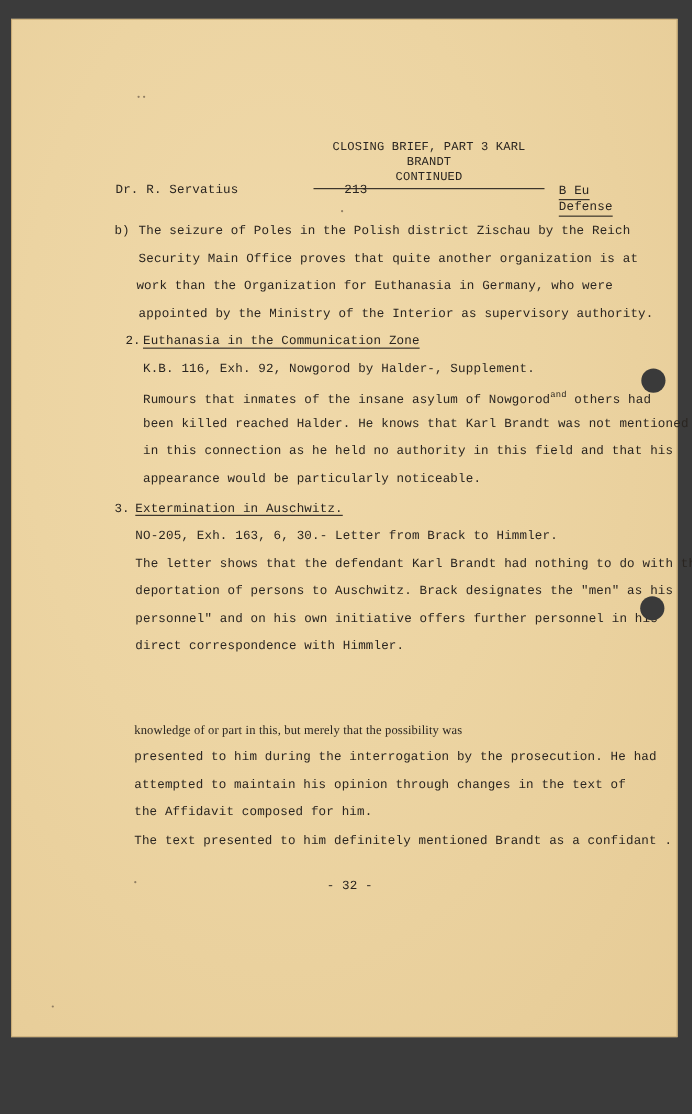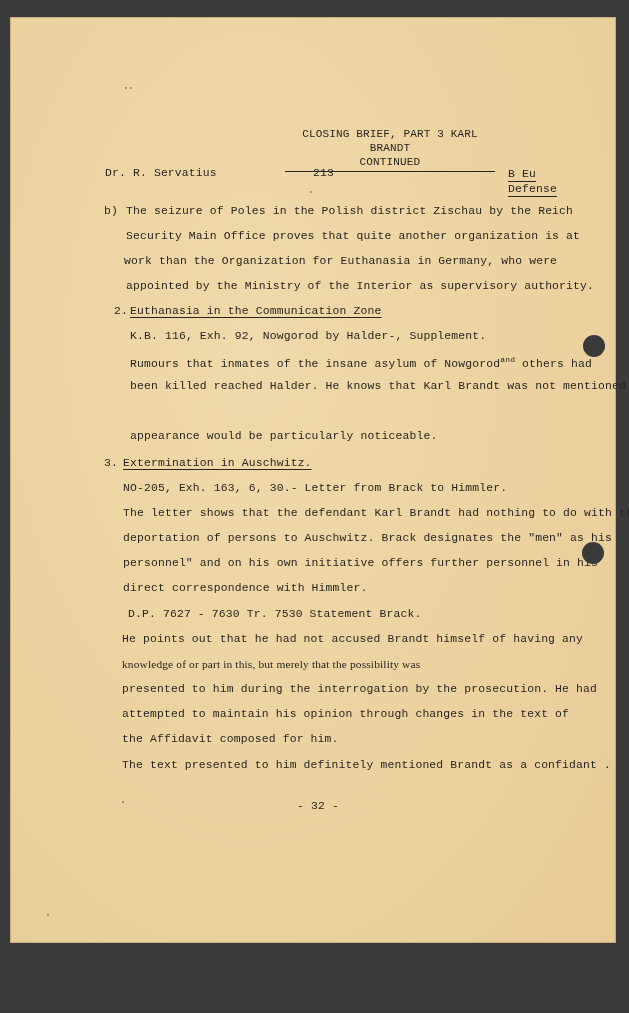--- a/index.html
+++ b/index.html
@@ -86,32 +86,31 @@
   <div class="abs" style="left:114px; top:238px;">work than the Organization for Euthanasia in Germany, who were</div>
   <div class="abs" style="left:116px; top:263px;">appointed by the Ministry of the Interior as supervisory authority.</div>
 
   <div class="abs" style="left:104px; top:288px;">2.</div>
   <div class="abs underline" style="left:120px; top:288px;">Euthanasia in the Communication Zone</div>
   <div class="abs" style="left:120px; top:313px;">K.B. 116, Exh. 92, Nowgorod by Halder-, Supplement.</div>
   <div class="abs" style="left:120px; top:338px;">
     <span>Rumours that inmates of the insane asylum of Nowgorod</span><span class="sup">and</span><span> others had</span>
   </div>
   <div class="abs" style="left:120px; top:363px;">been killed reached Halder. He knows that Karl Brandt was not mentioned</div>
+  <div class="abs" style="left:120px; top:388px;">in this connection as he held no authority in this field and that his</div>
   <div class="abs" style="left:120px; top:413px;">appearance would be particularly noticeable.</div>
 
   <div class="abs" style="left:94px; top:440px;">3.</div>
   <div class="abs underline" style="left:113px; top:440px;">Extermination in Auschwitz.</div>
   <div class="abs" style="left:113px; top:465px;">NO-205, Exh. 163, 6, 30.- Letter from Brack to Himmler.</div>
   <div class="abs" style="left:113px; top:490px;">The letter shows that the defendant Karl Brandt had nothing to do with the</div>
   <div class="abs" style="left:113px; top:515px;">deportation of persons to Auschwitz. Brack designates the "men" as his</div>
   <div class="abs" style="left:113px; top:540px;">personnel" and on his own initiative offers further personnel in his</div>
   <div class="abs" style="left:113px; top:565px;">direct correspondence with Himmler.</div>
 
-  <div class="abs" style="left:118px; top:591px;">D.P. 7627 - 7630 Tr. 7530 Statement Brack.</div>
-  <div class="abs" style="left:112px; top:616px;">He points out that he had not accused Brandt himself of having any</div>
   <div class="abs" style="left:112px; top:641px;font-family:Liberation Serif, serif;">knowledge of or part in this, but merely that the possibility was</div>
   <div class="abs" style="left:112px; top:666px;">presented to him during the interrogation by the prosecution. He had</div>
   <div class="abs" style="left:112px; top:691px;">attempted to maintain his opinion through changes in the text of</div>
   <div class="abs" style="left:112px; top:716px;">the Affidavit composed for him.</div>
   <div class="abs" style="left:112px; top:742px;">The text presented to him definitely mentioned Brandt as a confidant .</div>
 
   <div class="abs" style="left:287px; top:783px;">- 32 -</div>
 
   <div class="hole" style="left:573px; top:318px;"></div>
   <div class="hole" style="left:572px; top:525px;"></div>

